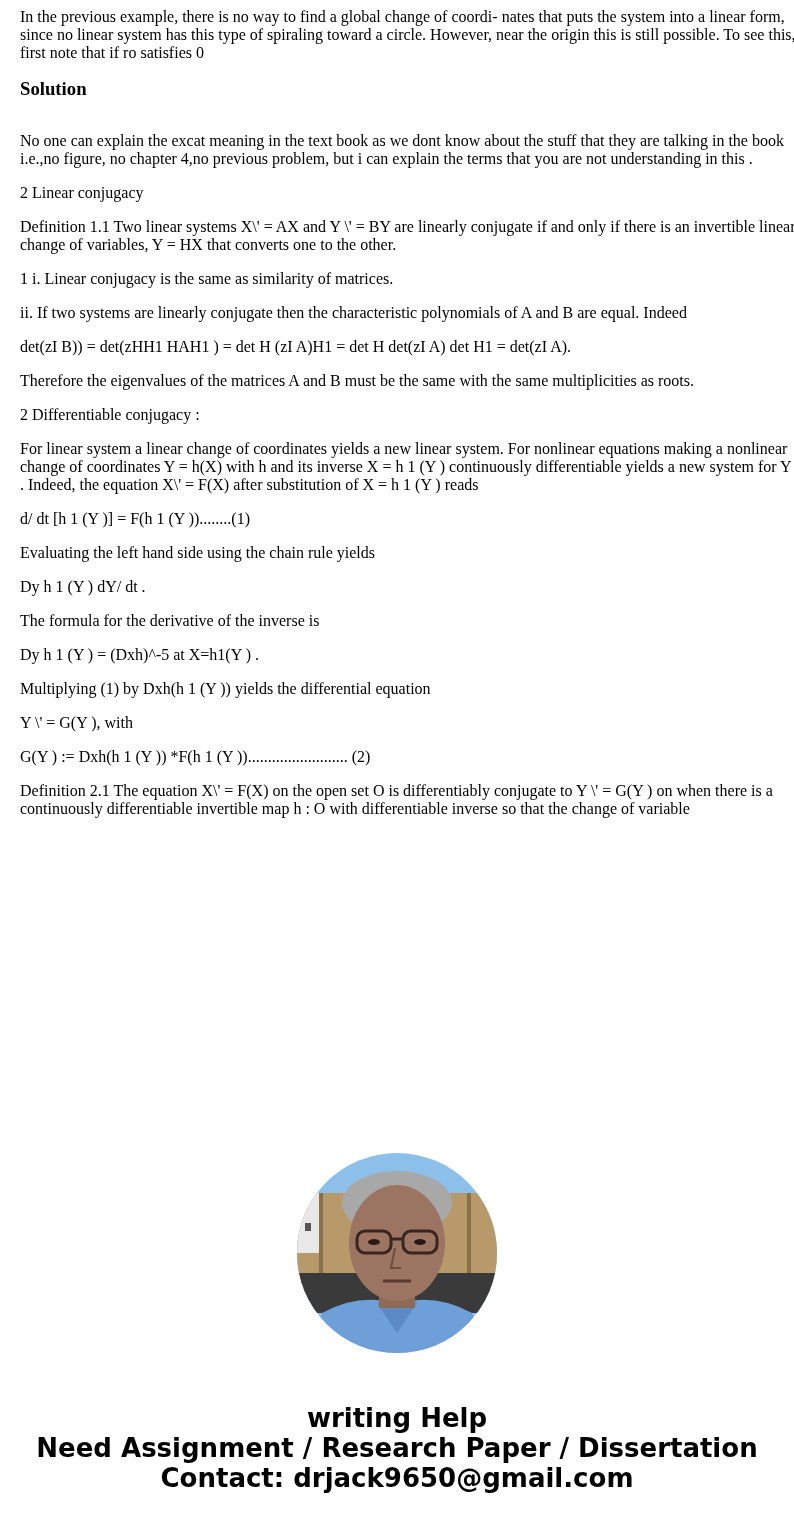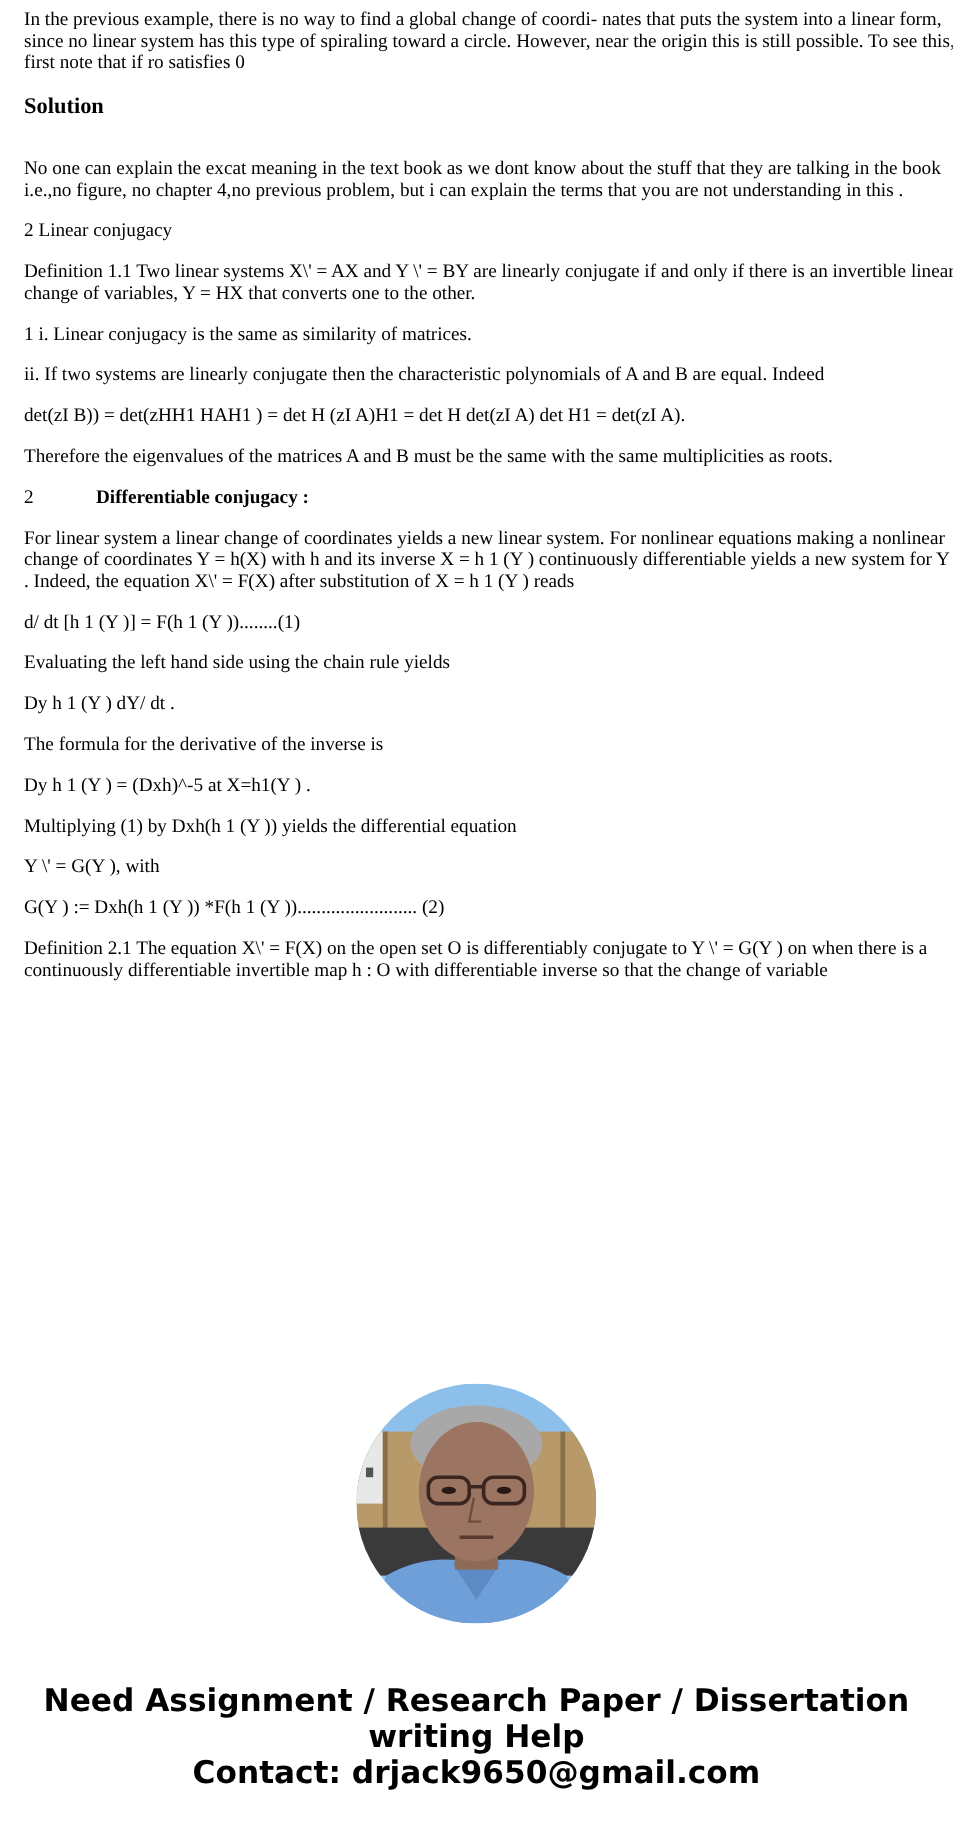--- a/index.html
+++ b/index.html
@@ -25,21 +25,21 @@
     }
     .content p {
       margin: 0 0 16px 0;
     }
     .content h3 {
       margin: 16px 0 32px 0;
       font-size: 18.72px;
       line-height: 22px;
       font-weight: bold;
     }
-    .bold { font-weight: bold; margin-left: 48px; }
+    .bold { font-weight: normal; }
 
     .avatar {
       position: absolute;
       left: 297px;
       top: 1153px;
       width: 200px;
       height: 200px;
       border-radius: 50%;
       overflow: hidden;
     }
@@ -115,16 +115,16 @@
 
     <ellipse cx="77" cy="89" rx="6" ry="3" fill="#2a1a16"></ellipse>
     <ellipse cx="123" cy="89" rx="6" ry="3" fill="#2a1a16"></ellipse>
 
     <path d="M98 95 L94 115 L104 115" fill="none" stroke="#6e4c3e" stroke-width="2"></path>
     <line x1="86" y1="128" x2="114" y2="128" stroke="#5a3a30" stroke-width="3"></line>
   </svg>
 </div>
 
 <div class="promo">
+  <div>writing Help</div>
   <div>Need Assignment / Research Paper / Dissertation</div>
-  <div>writing Help</div>
   <div>Contact: drjack9650@gmail.com</div>
 </div>
 
 </body></html>

